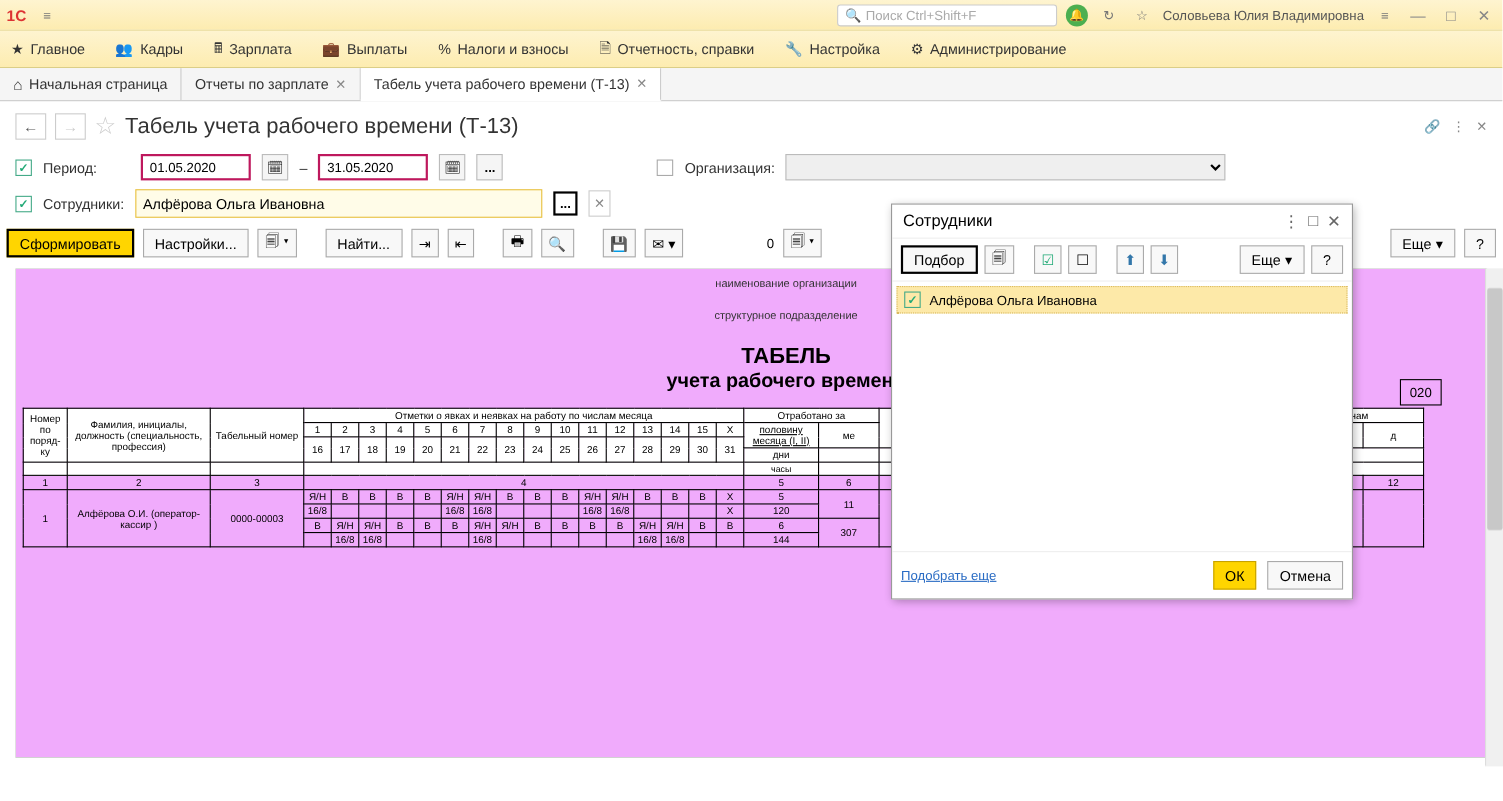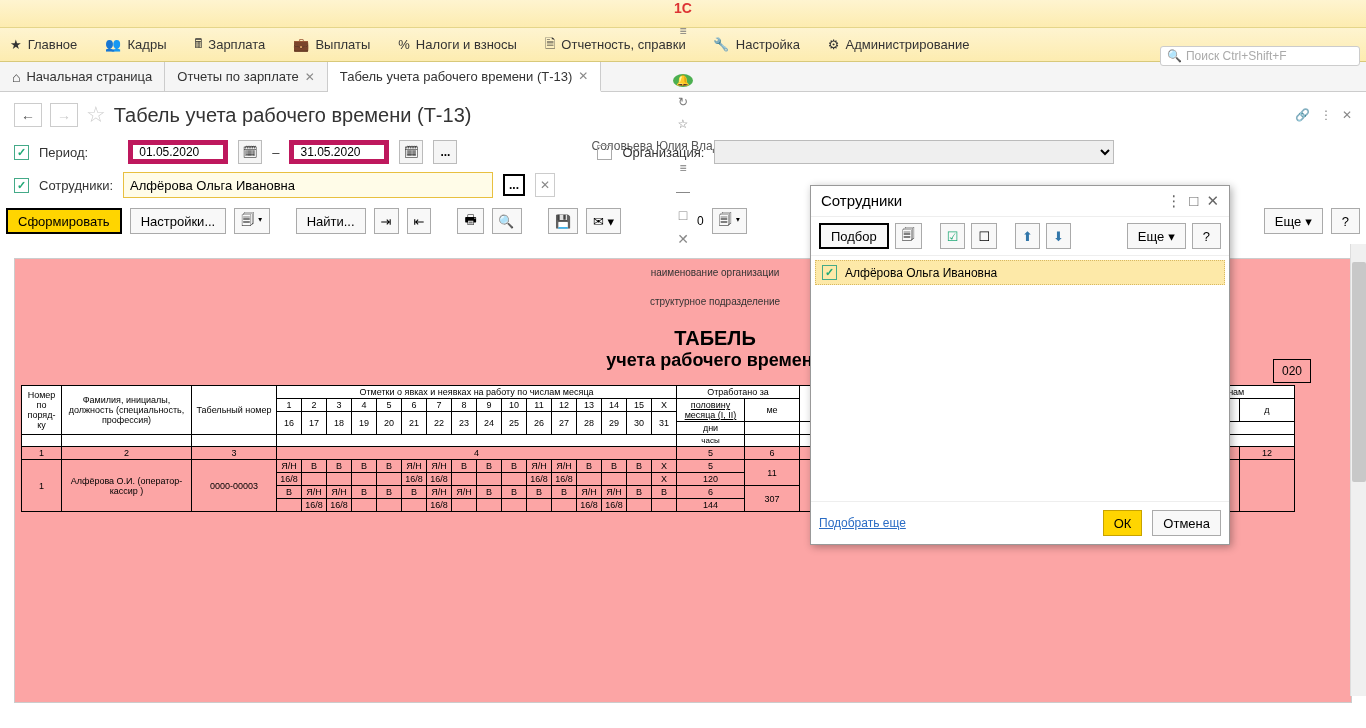--- a/index.html
+++ b/index.html
@@ -1,19 +1,19 @@
 <!DOCTYPE html>
 <html><head>
 <meta charset="utf-8">
 <style>
 * { box-sizing: border-box; margin: 0; padding: 0; font-family: Arial, sans-serif; }
 body { font-size: 12px; background: #fff; overflow: hidden; width: 1366px; height: 728px; }
 
 
-.titlebar { height: 28px; background: linear-gradient(#fef4d0, #fdecb0); display: flex; align-items: center; padding: 0 6px; gap: 8px; border-bottom: 1px solid #e5d58a; flex-direction: column; }
+.titlebar { height: 28px; background: linear-gradient(#fef4d0, #fdecb0); display: flex; align-items: center; padding: 0 6px; gap: 8px; border-bottom: 1px solid #e5d58a; }
 .logo-1c { color: #d33; font-weight: bold; font-size: 14px; }
 .titlebar .app-title { color: #5a5a5a; font-size: 13px; }
 .search-box { margin-left: auto; background: #fff; border: 1px solid #ccc; border-radius: 3px; padding: 2px 6px; width: 200px; display: flex; align-items: center; color: #aaa; gap: 4px; }
 .titlebar .icon-btn { width: 22px; height: 22px; display: inline-flex; align-items: center; justify-content: center; color: #777; }
 .bell { background: #4caf50; border-radius: 50%; width: 20px; height: 20px; display: inline-flex; align-items: center; justify-content: center; color: #fff; font-size: 11px; }
 .user-name { color: #555; font-size: 12px; }
 .win-btn { width: 22px; text-align: center; color: #888; font-size: 14px; }
 
 
 .mainnav { height: 34px; background: linear-gradient(#fef4d0, #fdecb0); display: flex; align-items: center; padding: 0 10px; gap: 28px; border-bottom: 1px solid #d8c97a; }
@@ -31,38 +31,38 @@
 .arrow-btn { border: 1px solid #ccc; background: #fff; width: 28px; height: 24px; display: inline-flex; align-items: center; justify-content: center; font-size: 14px; color: #555; }
 .star { color: #ccc; font-size: 22px; }
 .page-title { font-size: 20px; color: #333; font-weight: 500; }
 .page-head .right { margin-left: auto; display: flex; gap: 10px; color: #888; }
 
 
 .filters { padding: 4px 14px; display: flex; align-items: center; gap: 10px; }
 .filters-row2 { padding: 4px 14px; display: flex; align-items: center; gap: 10px; }
 .chk { width: 15px; height: 15px; border: 1px solid #4a8; display: inline-flex; align-items: center; justify-content: center; color: #2a7; font-size: 11px; font-weight: bold; }
 .lbl { font-size: 13px; color: #333; }
-.input-box { border: 5px solid #be185d; background: #fff; padding: 3px 6px; font-size: 12px; height: 24px; }
+.input-box { border: 2px solid #be185d; background: #fff; padding: 3px 6px; font-size: 12px; height: 24px; }
 .input-box.date { width: 100px; }
 .cal-btn { border: 1px solid #bbb; background: #f5f5f5; width: 24px; height: 24px; display: inline-flex; align-items: center; justify-content: center; }
 .dots-btn { border: 1px solid #bbb; background: #f5f5f5; width: 24px; height: 24px; display: inline-flex; align-items: center; justify-content: center; font-weight: bold; }
 .org-select { width: 400px; height: 24px; border: 1px solid #bbb; }
 .emp-input { width: 370px; height: 26px; border: 1px solid #e8c040; background: #fffce8; padding: 3px 6px; font-size: 13px; }
 .emp-dots { border: 2px solid #000; width: 22px; height: 22px; display: inline-flex; align-items: center; justify-content: center; font-weight: bold; }
 .emp-clear { border: 1px solid #ccc; width: 20px; height: 24px; display: inline-flex; align-items: center; justify-content: center; color: #888; }
 
 
 .toolbar { padding: 6px 6px; display: flex; align-items: center; gap: 8px; }
 .btn { border: 1px solid #aaa; background: #f8f8f8; padding: 4px 10px; font-size: 13px; height: 26px; display: inline-flex; align-items: center; gap: 4px; }
 .btn.primary { background: #ffd500; border: 2px solid #000; font-weight: 500; }
 .btn.icon-only { padding: 4px 6px; }
 .toolbar-right { margin-left: auto; display: flex; gap: 8px; align-items: center; }
 
 
-.report { position: relative; margin: 18px 14px; border: 1px solid #ccc; height: 445px; overflow: auto; background: #fca5a5; }
+.report { position: relative; margin: 4px 14px; border: 1px solid #ccc; height: 445px; overflow: auto; background: #f0abfc; }
 .report-inner { padding: 6px; width: 1400px; }
 .caption { text-align: center; font-size: 10px; color: #333; padding: 2px; }
 .title-block { text-align: center; font-weight: bold; font-size: 20px; margin: 18px 0 14px; }
 .title-block div:nth-child(2) { font-size: 18px; }
 
 
 table.tabel { border-collapse: collapse; font-size: 9px; }
 table.tabel th, table.tabel td { border: 1px solid #000; padding: 1px 2px; text-align: center; vertical-align: middle; }
 table.tabel th { font-weight: normal; background: #fff; }
 .col-narrow { width: 25px; }

